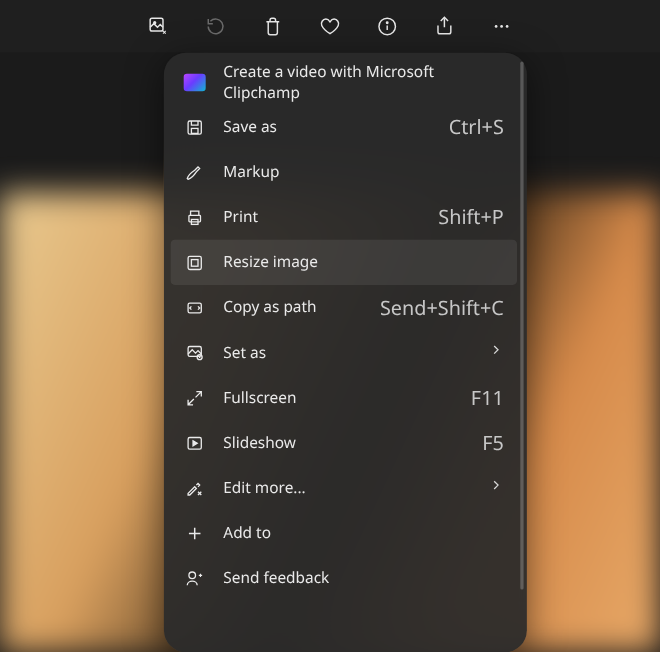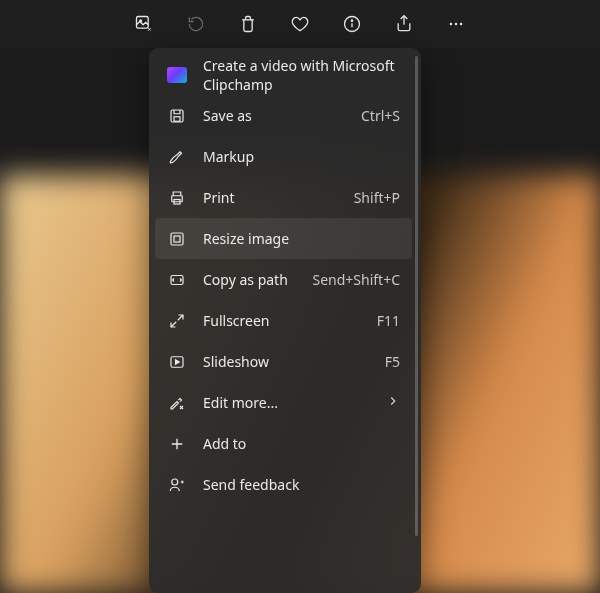--- a/index.html
+++ b/index.html
@@ -44,25 +44,25 @@
   top: 48px;
   left: 0;
   right: 0;
   height: 127px;
   background: #1b1b1b;
 }
 .menu {
   position: absolute;
   top: 48px;
   left: 149px;
-  width: 272px;
+  width: 330px;
   height: 545px;
   background: rgba(42, 42, 42, 0.94);
   backdrop-filter: blur(20px);
-  border-radius: 9px;
+  border-radius: 20px;
   padding: 6px 3px 6px 6px;
   box-shadow: 0 8px 32px rgba(0,0,0,0.5);
 }
 .menu-inner {
   height: 100%;
   overflow-y: hidden;
   padding-right: 6px;
 }
 .menu-item {
   display: flex;
@@ -81,21 +81,21 @@
 .menu-item .mi-icon {
   width: 20px;
   height: 20px;
   margin-right: 16px;
   display: flex;
   align-items: center;
   justify-content: center;
 }
 .menu-item .mi-icon svg { width: 18px; height: 18px; }
 .mi-label { flex: 1; }
-.mi-accel { color: #c7c7c7; font-size: 14px; }
+.mi-accel { color: #c7c7c7; font-size: 18px; }
 .mi-chevron { color: #d6d6d6; }
 .clipchamp-swatch {
   width: 20px; height: 16px;
   background: linear-gradient(135deg, #b845ff 0%, #6a3cff 45%, #0fb7d1 100%);
   border-radius: 3px;
 }
 .scrollbar {
   position: absolute;
   right: 3px;
   top: 8px;
@@ -219,20 +219,36 @@
       <span class="mi-icon">
         <svg viewBox="0 0 24 24" fill="none" stroke="currentColor" stroke-width="1.6">
             <rect x="4" y="6" width="16" height="12" rx="2"></rect>
             <path d="M8 10l-2 2 2 2M16 10l2 2-2 2"></path>
           </svg>
       </span>
       <span class="mi-label">Copy as path</span>
       <span class="mi-accel">Send+Shift+C</span>
     </div>
 
+    <div class="menu-item">
+      <span class="mi-icon">
+        <svg viewBox="0 0 24 24" fill="none" stroke="currentColor" stroke-width="1.6">
+            <rect x="4" y="4" width="16" height="12" rx="2"></rect>
+            <path d="M4 13l5-5 4 4 3-3 4 4"></path>
+            <circle cx="18" cy="17" r="3"></circle>
+            <path d="M18 16v2m-1-1h2" stroke-width="1.3"></path>
+          </svg>
+      </span>
+      <span class="mi-label">Set as</span>
+      <span class="mi-chevron">
+        <svg width="14" height="14" viewBox="0 0 24 24" fill="none" stroke="currentColor" stroke-width="2">
+            <path d="M9 6l6 6-6 6"></path>
+          </svg>
+      </span>
+    </div>
 
     <div class="menu-item">
       <span class="mi-icon">
         <svg viewBox="0 0 24 24" fill="none" stroke="currentColor" stroke-width="1.6">
             <path d="M14 4h6v6M10 20H4v-6M20 4l-7 7M4 20l7-7"></path>
           </svg>
       </span>
       <span class="mi-label">Fullscreen</span>
       <span class="mi-accel">F11</span>
     </div>

